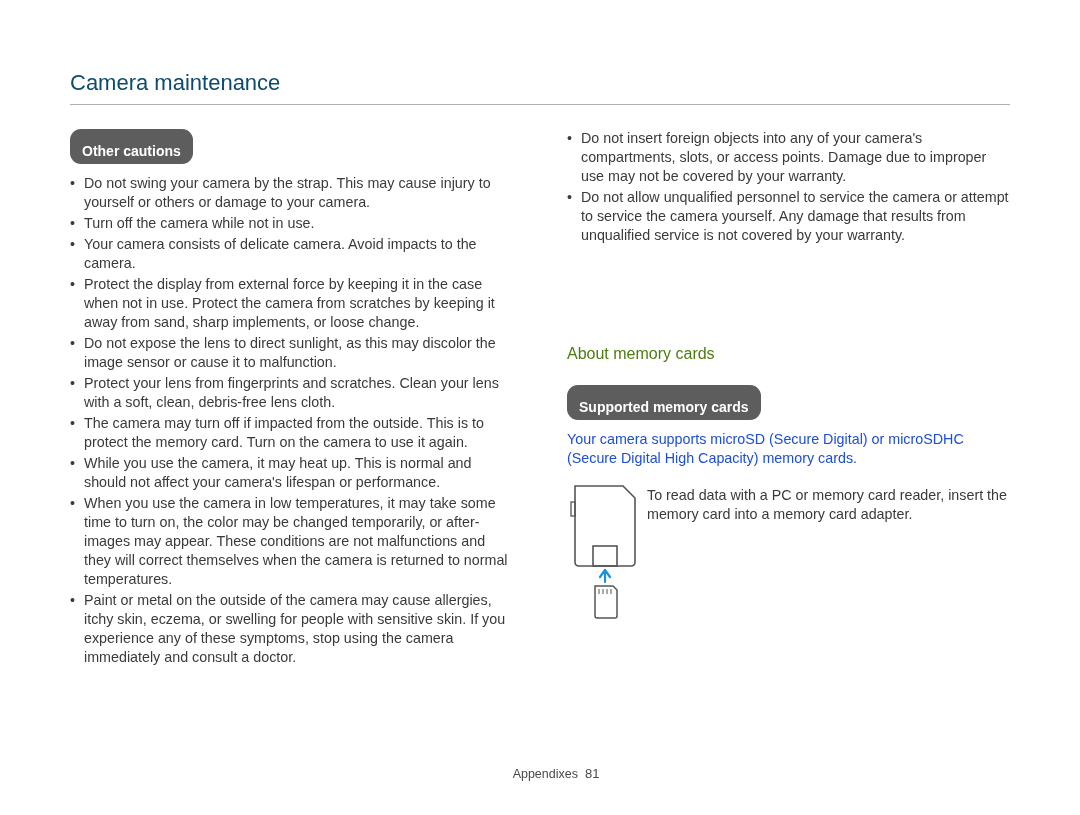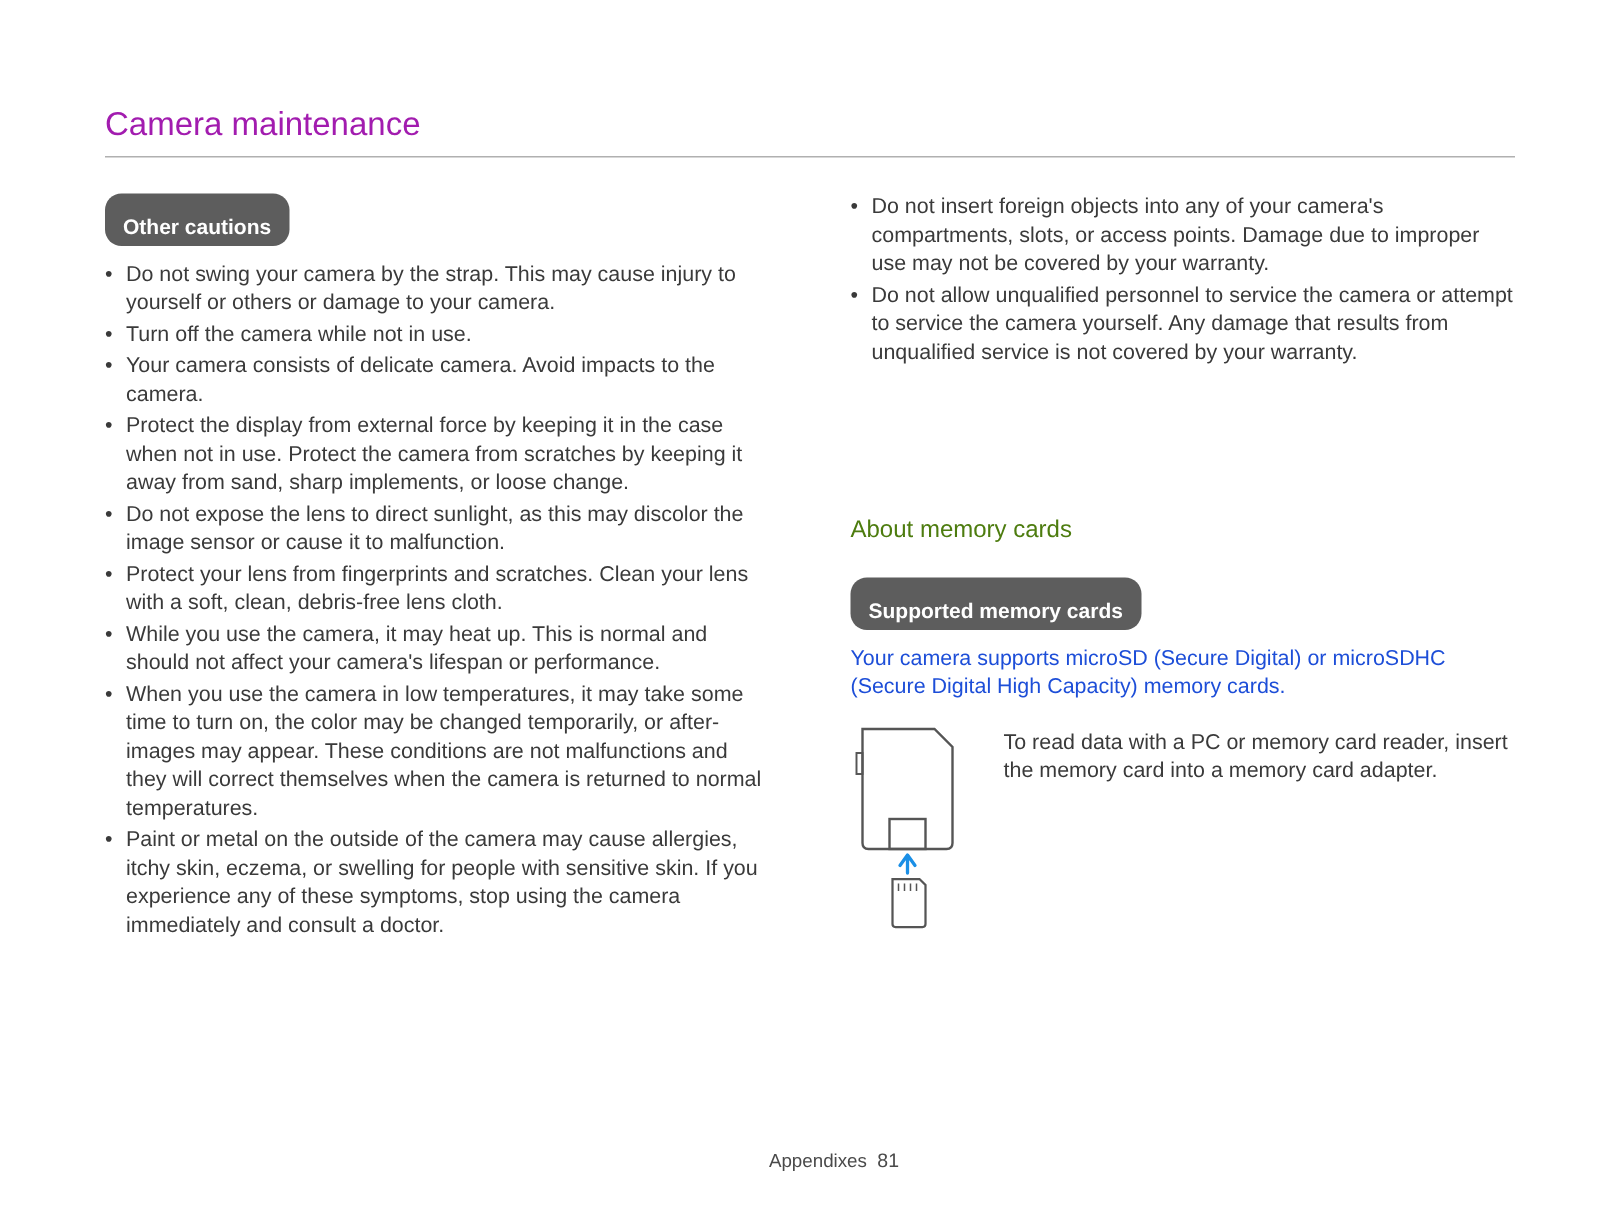--- a/index.html
+++ b/index.html
@@ -8,21 +8,21 @@
     height: 815px;
     background: #ffffff;
     font-family: Arial, Helvetica, sans-serif;
     color: #3a3a3a;
     position: relative;
     padding: 70px 70px 0 70px;
   }
   .page-title {
     font-size: 22px;
     font-weight: 300;
-    color: #a21caf;
+    color: #0c4a6e;
     letter-spacing: 0px;
     margin-bottom: 8px;
     font-family: "Helvetica Neue", Arial, sans-serif;
   }
   .hr {
     border: none;
     border-top: 1px solid #b0b0b0;
     margin-bottom: 24px;
   }
   .columns { display: flex; gap: 54px; }
@@ -62,21 +62,20 @@
     margin-bottom: 22px;
   }
   .body-text {
     font-size: 14.3px;
     line-height: 1.33;
     color: #1d4ed8;
     margin-bottom: 14px;
   }
   .adapter-block {
     display: flex;
-    gap: 22px;
     align-items: flex-start;
     margin-top: 6px;
   }
   .adapter-note {
     font-size: 14.3px;
     line-height: 1.33;
     color: #3a3a3a;
     flex: 1;
     padding-top: 4px;
   }
@@ -102,20 +101,21 @@
 
   <div class="col">
     <div class="pill">Other cautions</div>
     <ul>
       <li>Do not swing your camera by the strap. This may cause injury to yourself or others or damage to your camera.</li>
       <li>Turn off the camera while not in use.</li>
       <li>Your camera consists of delicate camera. Avoid impacts to the camera.</li>
       <li>Protect the display from external force by keeping it in the case when not in use. Protect the camera from scratches by keeping it away from sand, sharp implements, or loose change.</li>
       <li>Do not expose the lens to direct sunlight, as this may discolor the image sensor or cause it to malfunction.</li>
       <li>Protect your lens from fingerprints and scratches. Clean your lens with a soft, clean, debris-free lens cloth.</li>
+      <li>The camera may turn off if impacted from the outside. This is to protect the memory card. Turn on the camera to use it again.</li>
       <li>While you use the camera, it may heat up. This is normal and should not affect your camera's lifespan or performance.</li>
       <li>When you use the camera in low temperatures, it may take some time to turn on, the color may be changed temporarily, or after-images may appear. These conditions are not malfunctions and they will correct themselves when the camera is returned to normal temperatures.</li>
       <li>Paint or metal on the outside of the camera may cause allergies, itchy skin, eczema, or swelling for people with sensitive skin. If you experience any of these symptoms, stop using the camera immediately and consult a doctor.</li>
     </ul>
   </div>
 
   <div class="col">
     <ul>
       <li>Do not insert foreign objects into any of your camera's compartments, slots, or access points. Damage due to improper use may not be covered by your warranty.</li>
       <li>Do not allow unqualified personnel to service the camera or attempt to service the camera yourself. Any damage that results from unqualified service is not covered by your warranty.</li>

